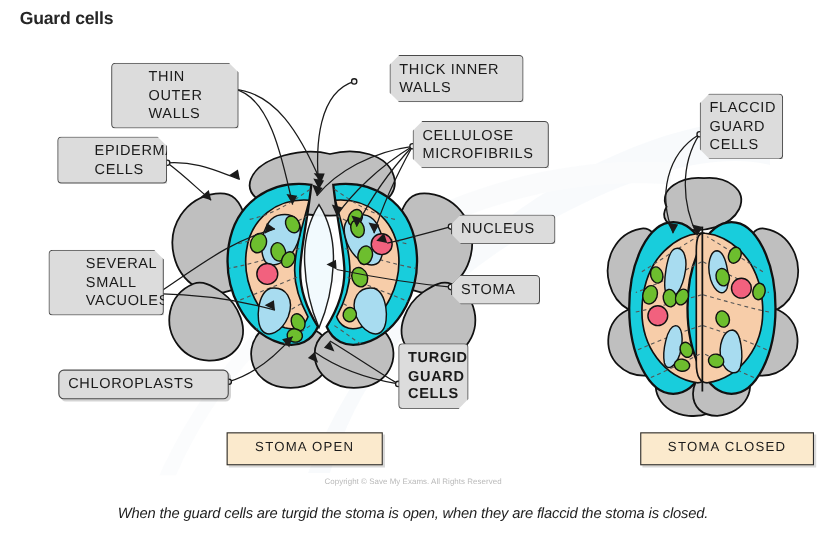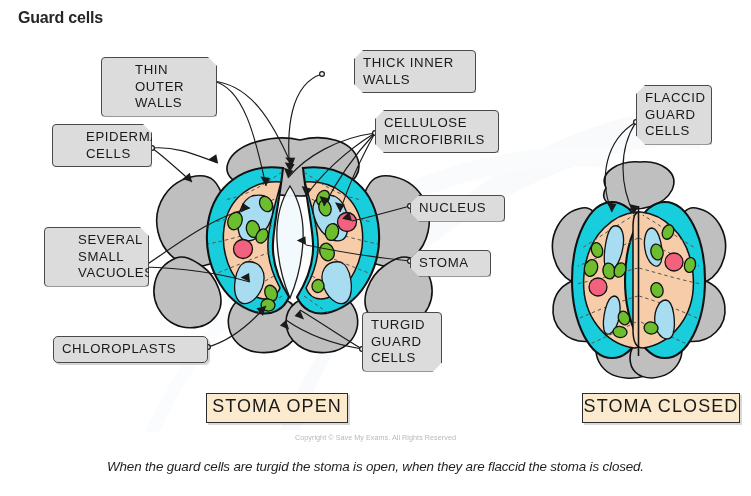--- a/index.html
+++ b/index.html
@@ -73,21 +73,21 @@
     border-radius: 5px;
   }
 
   
   .state-box {
     position: absolute;
     box-sizing: border-box;
     background: #fbeacd;
     border: 1.8px solid #2c2c2c;
     color: #1a1a1a;
-    font-size: 18px;
+    font-size: 12px;
     letter-spacing: 1.1px;
     line-height: 24px;
     text-align: center;
     box-shadow: 2px 2px 0 rgba(0,0,0,0.15);
   }
 
   
   #copyright {
     position: absolute;
     left: 0;
@@ -405,21 +405,21 @@
   <div class="tag r-notch" style="left:44px; top:227px; width:105px;">
     <div>SEVERAL</div>
     <div>SMALL</div>
     <div>VACUOLES</div>
   </div>
 
   <div class="tag plain" style="left:53px; top:336px; width:155px;">
     <div>CHLOROPLASTS</div>
   </div>
 
-  <div class="tag br-notch" style="left:362px; top:312px; width:80px;">
+  <div class="tag br-notch" style="left:362px; top:312px; width:64px;font-weight:bold;">
     <div>TURGID</div>
     <div>GUARD</div>
     <div>CELLS</div>
   </div>
 
   <div class="tag l-notch" style="left:636px; top:85px; width:76px;">
     <div>FLACCID</div>
     <div>GUARD</div>
     <div>CELLS</div>
   </div>

